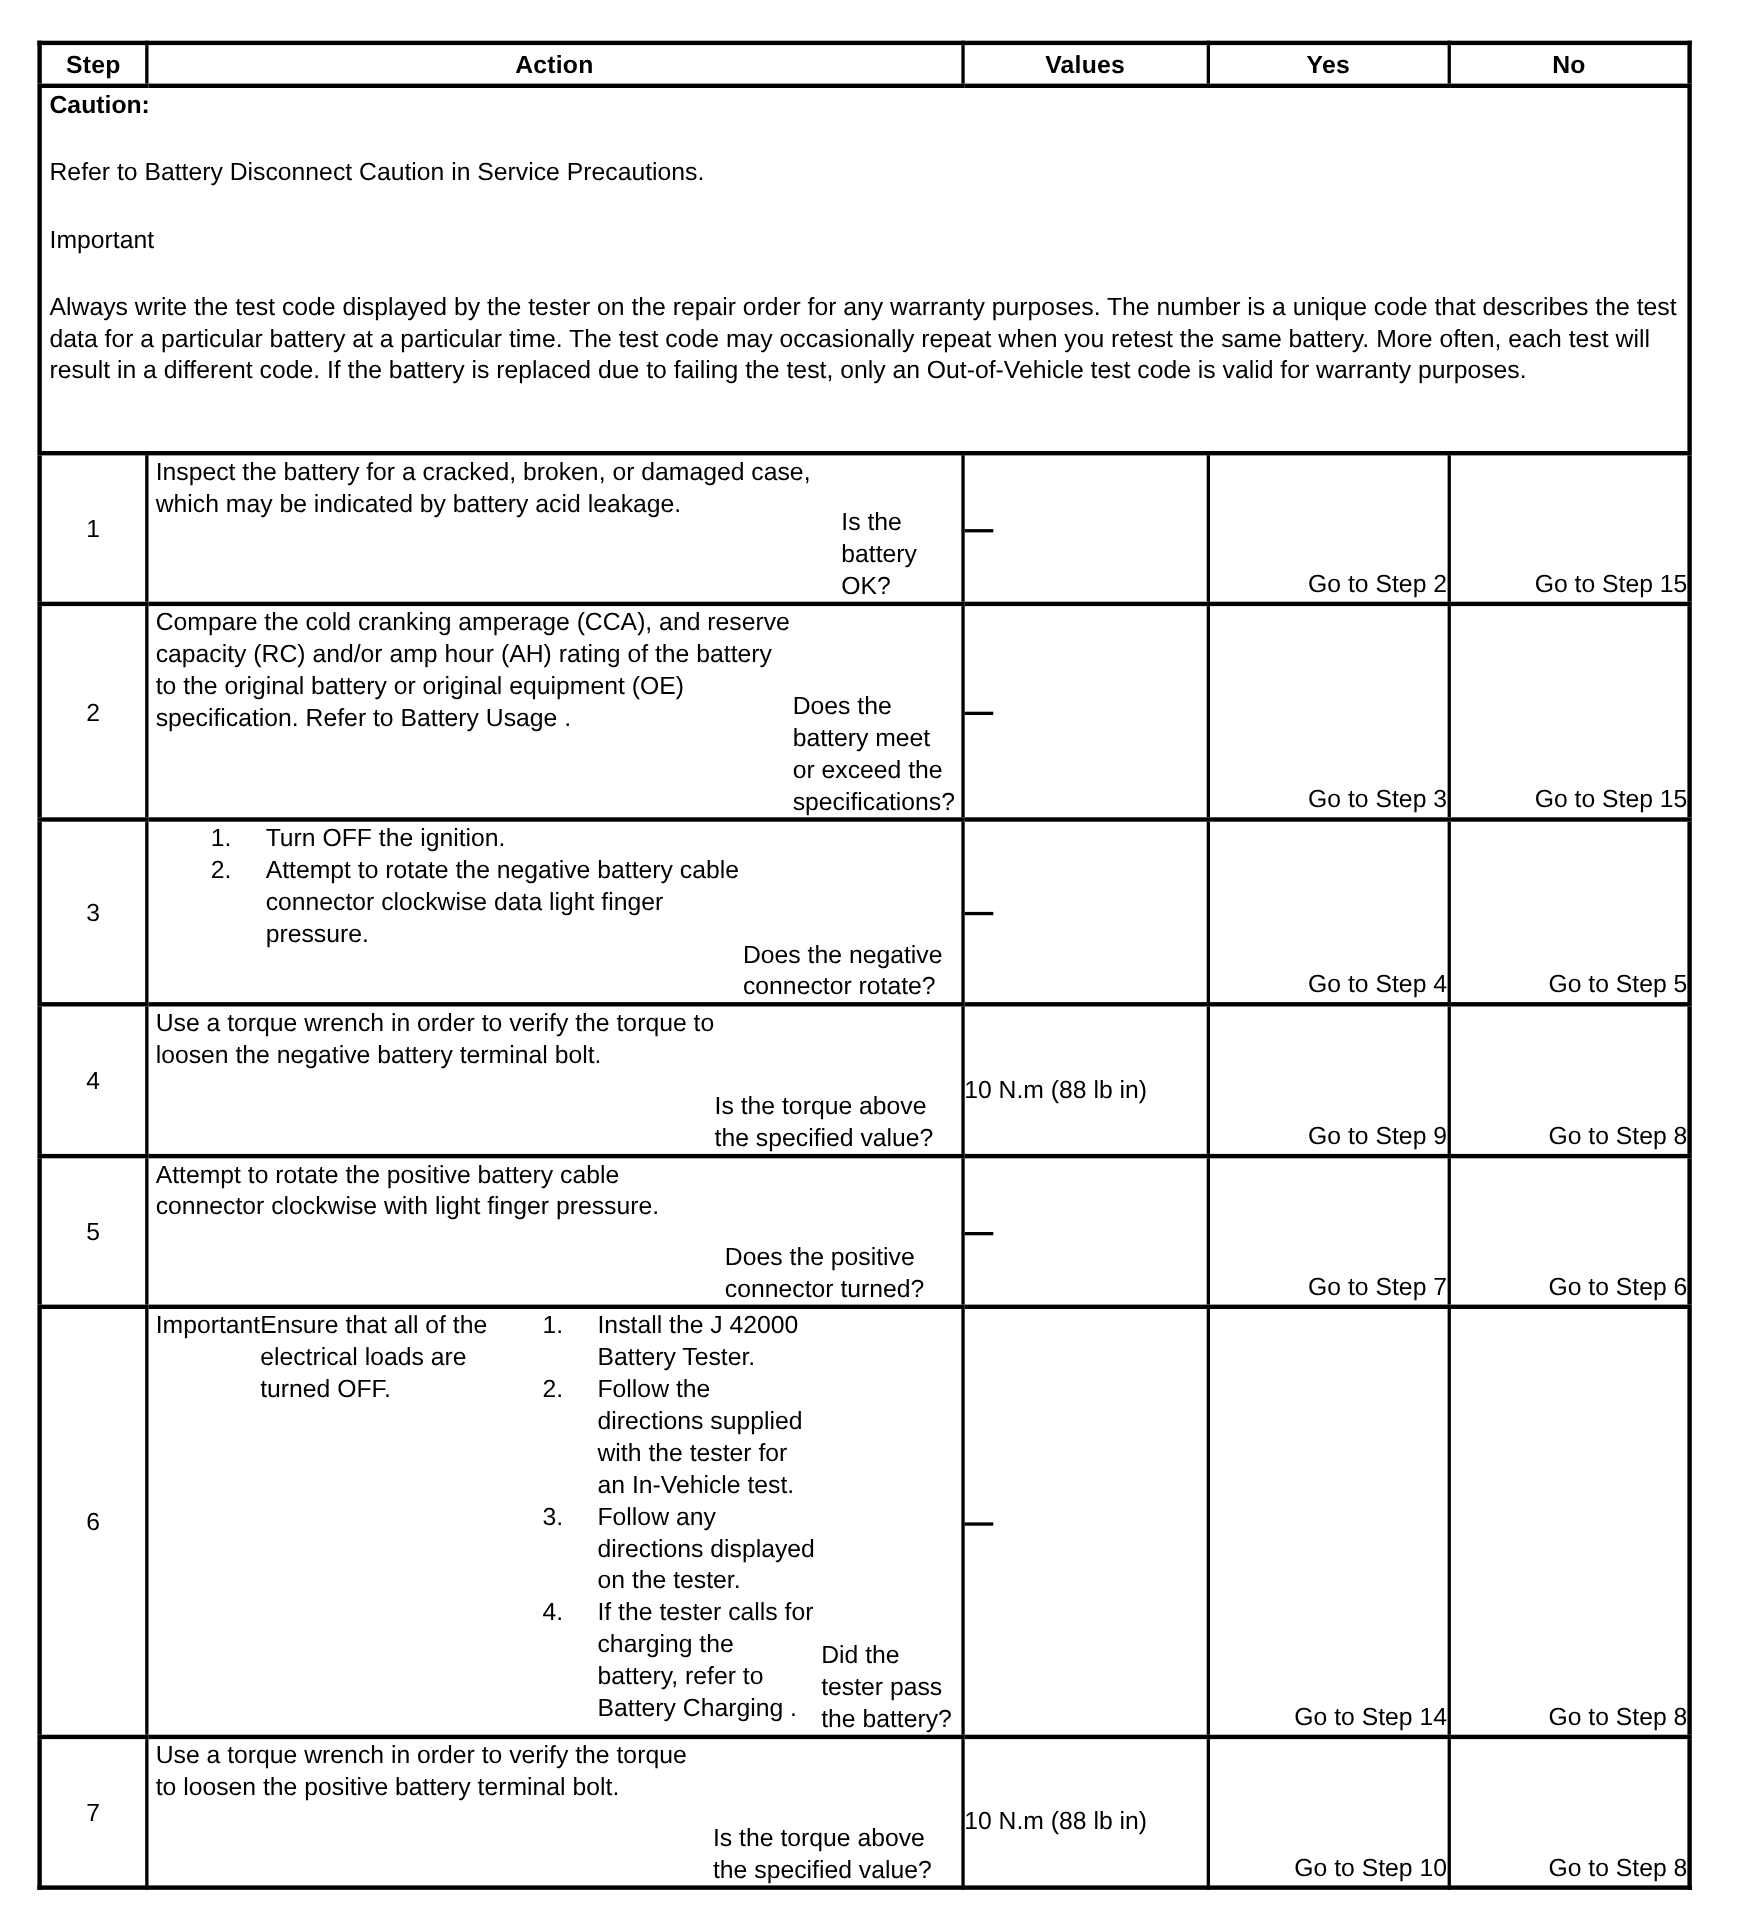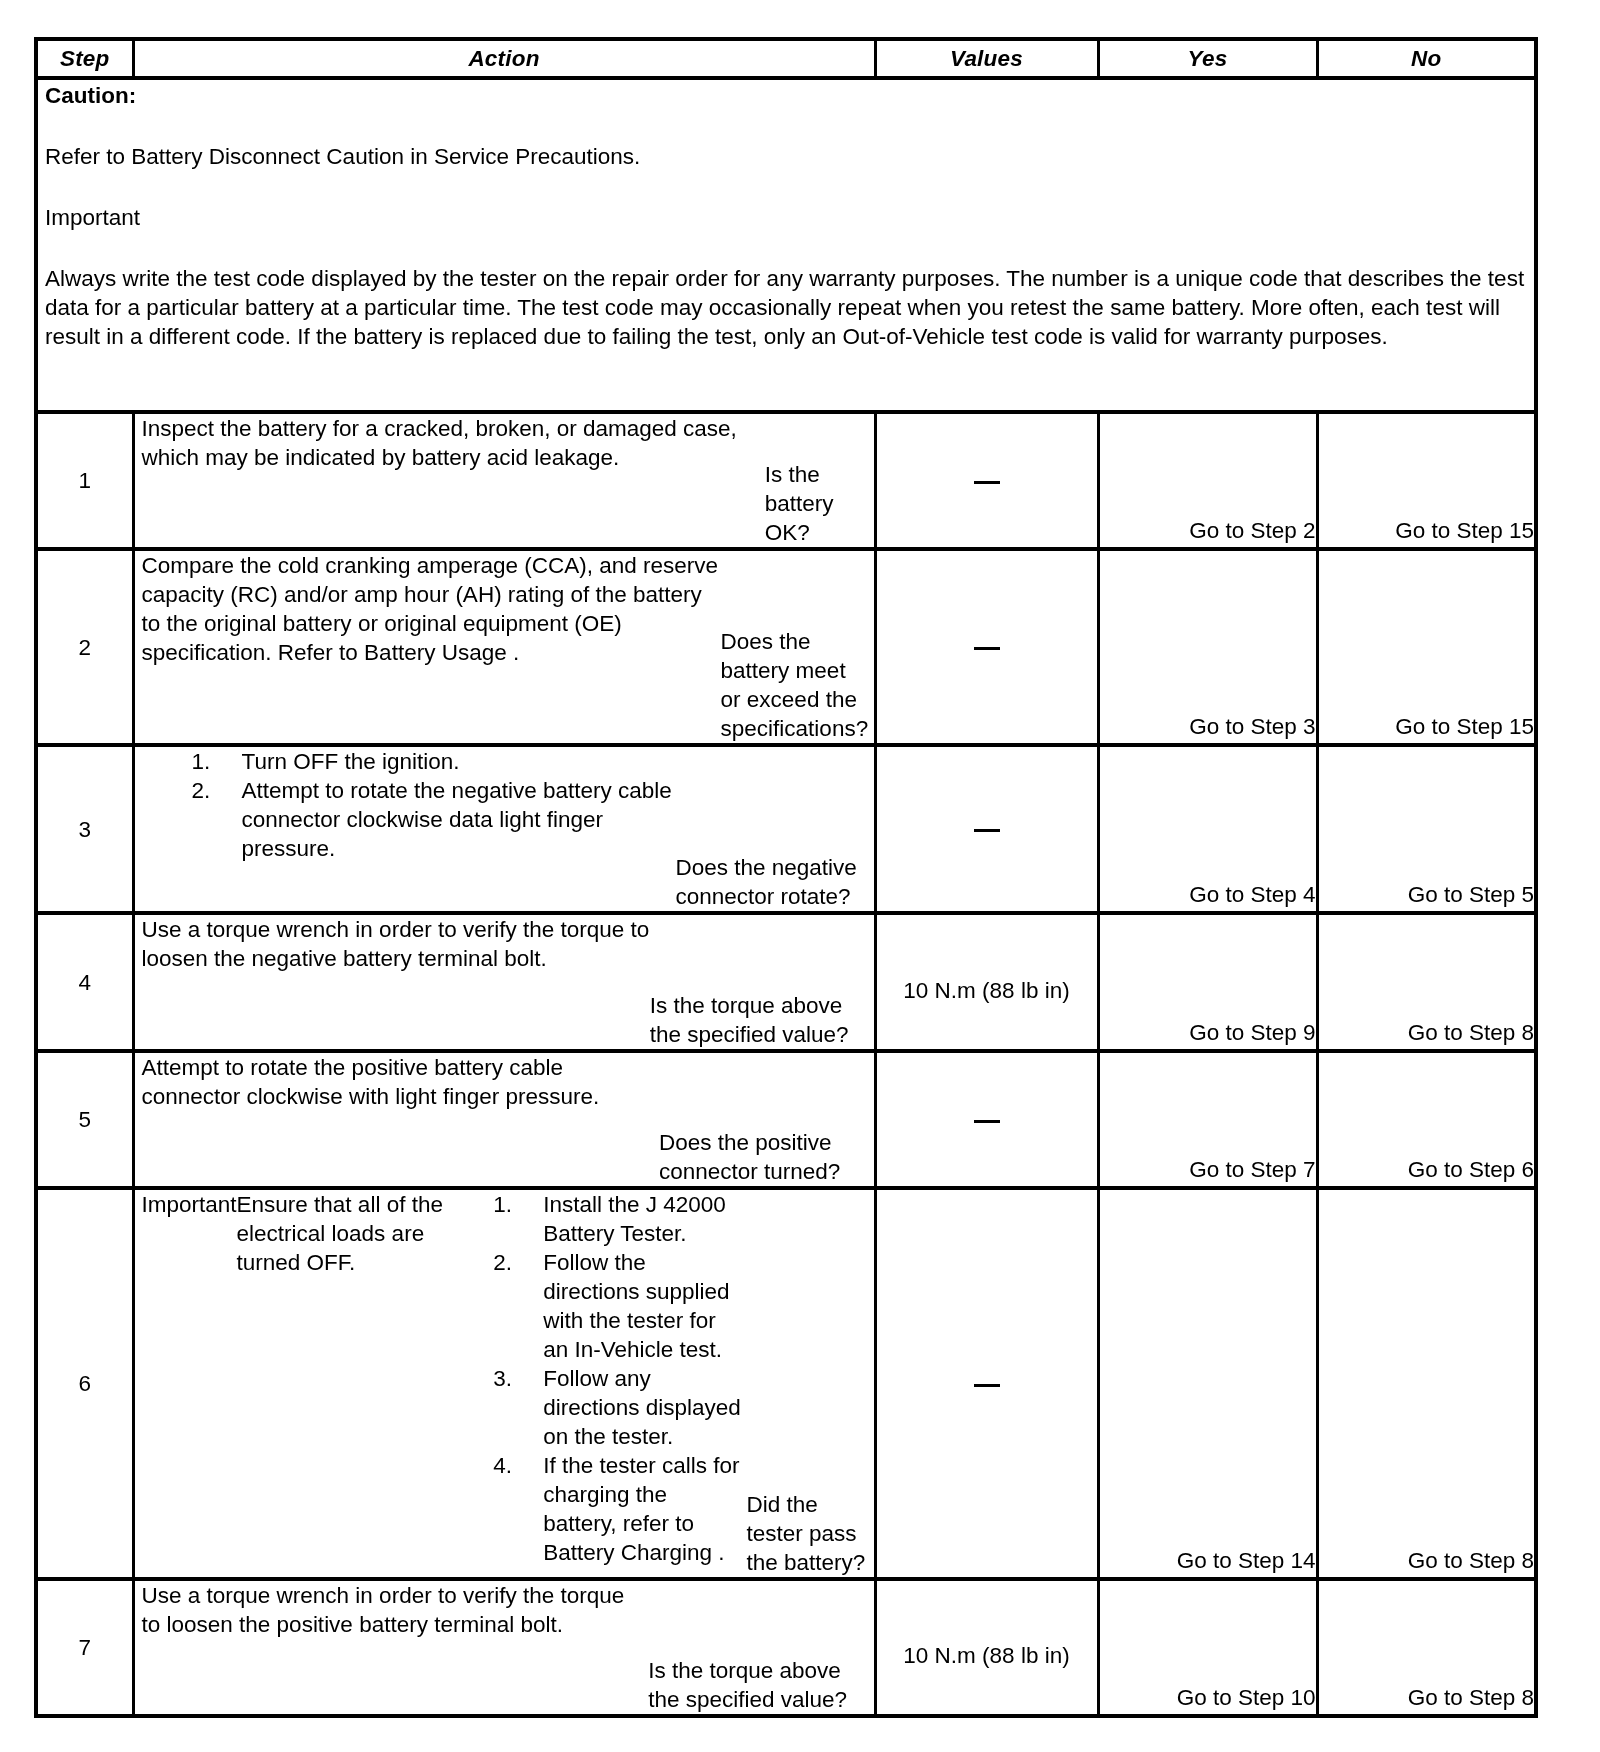--- a/index.html
+++ b/index.html
@@ -30,21 +30,21 @@
       font-size: 22.5px;
       line-height: 29px;
       vertical-align: middle;
     }
     .diag-table th {
       font-weight: bold;
       text-align: center;
       height: 35px;
       letter-spacing: 0.2px;
     }
-    .hdr-row th { border-bottom-width: 4px; font-style: italic; }
+    .hdr-row th { border-bottom-width: 4px; }
     .caution-cell {
       padding: 0 6px 0 7px !important;
       vertical-align: top !important;
       height: 330px;
       border-bottom-width: 4px !important;
     }
     .caution-cell p {
       margin: 0;
     }
     .caution-title { font-weight: bold; padding-top: 1px; }
@@ -62,21 +62,21 @@
     }
     .action-inner {
       display: flex;
       flex-direction: row;
       height: 100%;
     }
     .action-question {
       margin-top: auto;
     }
     .value-cell {
-      text-align: center;
+      text-align: left;
     }
     .value-dash {
       display: inline-block;
       width: 26px;
       height: 3px;
       background: #000;
       vertical-align: middle;
     }
     .value-text { position: relative; top: 8px; }
     .yes-cell, .no-cell {

